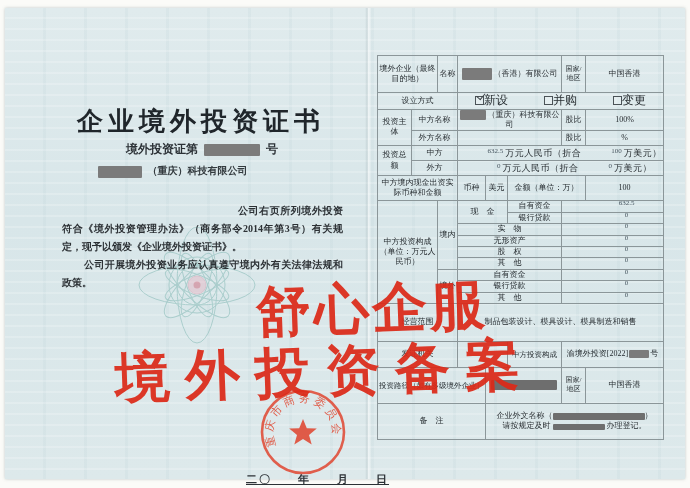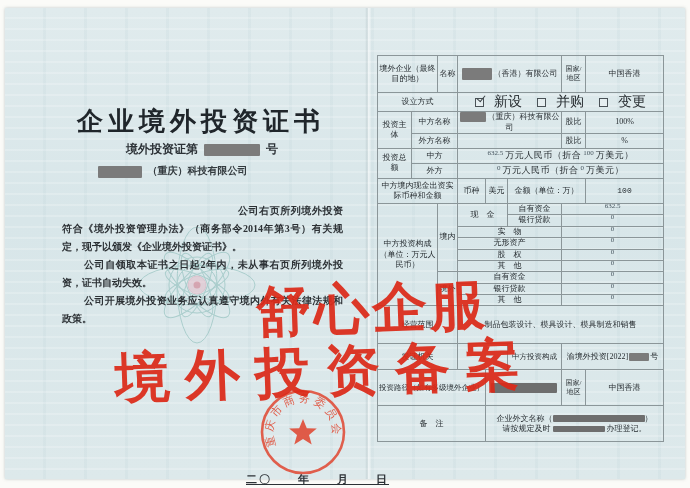--- a/index.html
+++ b/index.html
@@ -34,26 +34,26 @@
   .redact{display:inline-block;background:#7b7b7b;vertical-align:middle;border-radius:1px;}
   .redact.dark{background:#6e6e6e;}
   
   table.cert{position:absolute;left:372px;top:47px;width:286px;height:378px;
     border-collapse:collapse;table-layout:fixed;}
   table.cert td{border:1px solid #8b9699;padding:0 1px;text-align:center;vertical-align:middle;
     font-size:8px;line-height:1.3;color:#272d31;overflow:hidden;}
   td.lbl{font-weight:400;}
   td.val{font-size:7px;color:#41505b;}
   td.val-l{font-size:7px;color:#41505b;text-align:left;padding-left:6px;vertical-align:top;padding-top:2px;}
-  .num{font-size:7px;color:#46555f;position:relative;top:-3px;}
+  .num{font-size:7px;color:#46555f;position:relative;top:-3px;margin-left:28px;}
   .unit{font-size:9px;letter-spacing:.5px;}
-  tr.h37{height:37px;}tr.h16{height:16px;}tr.h15{height:15px;}tr.h25{height:25px;font-family:Liberation Mono, monospace;}
+  tr.h37{height:37px;}tr.h16{height:16px;}tr.h15{height:15px;}tr.h25{height:25px;}
   tr.h11{height:11px;}tr.h38{height:38px;}tr.h26{height:26px;}tr.h36{height:36px;}
   .cbrow{display:flex;justify-content:space-between;padding:0 16px;align-items:center;}
-  .cbitem{display:flex;align-items:center;gap:10px;font-size:14px;color:#272d31;}
+  .cbitem{display:flex;align-items:center;gap:0;font-size:12px;color:#272d31;}
   .cb{display:inline-block;width:7px;height:7px;border:1px solid #4a5257;position:relative;background:rgba(255,255,255,.25);}
   .cb.checked::after{content:"";position:absolute;left:1px;top:-4px;width:7px;height:4px;
     border-left:1px solid #3c4347;border-bottom:1px solid #3c4347;transform:rotate(-50deg);}
   .scope{font-size:6.5px;color:#3c4a54;}
   .tiny{font-size:5.5px;color:#46525a;text-align:left;line-height:1.7;padding:2px 4px;}
   
   .wm1,.wm2{position:absolute;color:#dc2a19;font-weight:700;opacity:.93;
     font-family:"Liberation Serif","DejaVu Serif",serif;white-space:nowrap;z-index:6;}
   .wm1{left:251px;top:264px;font-size:55px;letter-spacing:3px;transform:rotate(-2deg);}
   .wm2{left:110px;top:327px;font-size:55px;letter-spacing:15px;transform:rotate(-2deg);}
@@ -90,21 +90,20 @@
       <span>号</span>
     </div>
 
     <div class="companyline">
       <span class="redact" style="width:44px;height:12px;margin-right:3px;"></span>
       <span>（重庆）科技有限公司</span>
     </div>
 
     <div class="paras">
       <p class="first">公司右页所列境外投资符合《境外投资管理办法》（商务部令2014年第3号）有关规定，现予以颁发《企业境外投资证书》。</p>
-      <p class="ind">公司自领取本证书之日起2年内，未从事右页所列境外投资，证书自动失效。</p>
       <p class="ind">公司开展境外投资业务应认真遵守境内外有关法律法规和政策。</p>
     </div>
 
     <div class="dateline">二〇　　年　　月　　日</div>
 
     <svg class="seal" width="110" height="110" viewBox="0 0 110 110">
       <defs>
           <path id="sealArc" d="M 30.4,72.2 A 30,30 0 1 1 79.6,72.2" fill="none"></path>
         </defs>
       <circle cx="55" cy="55" r="41" fill="none" stroke="#e03a22" stroke-width="2.6" opacity=".9"></circle>

